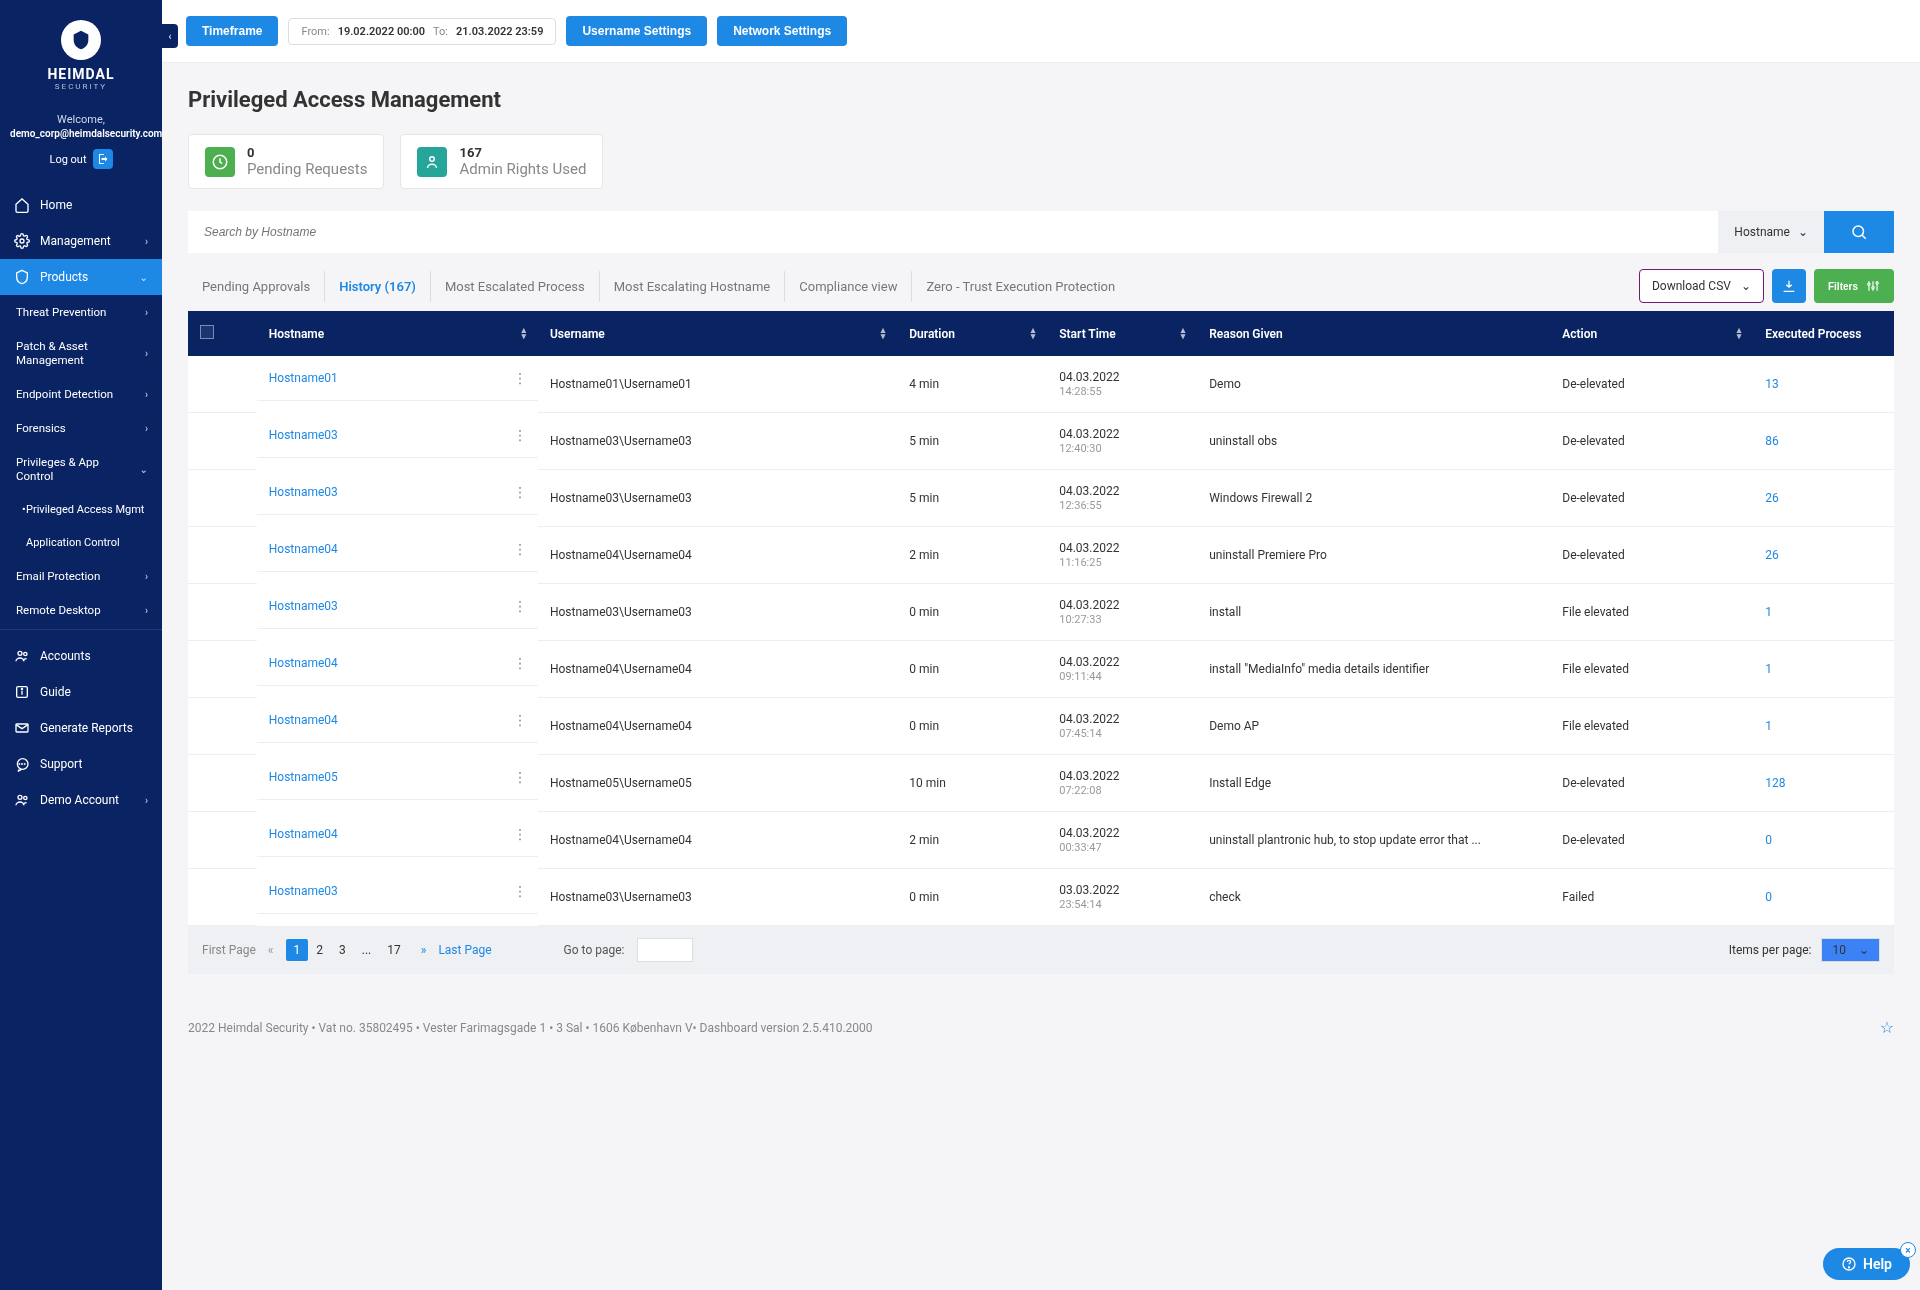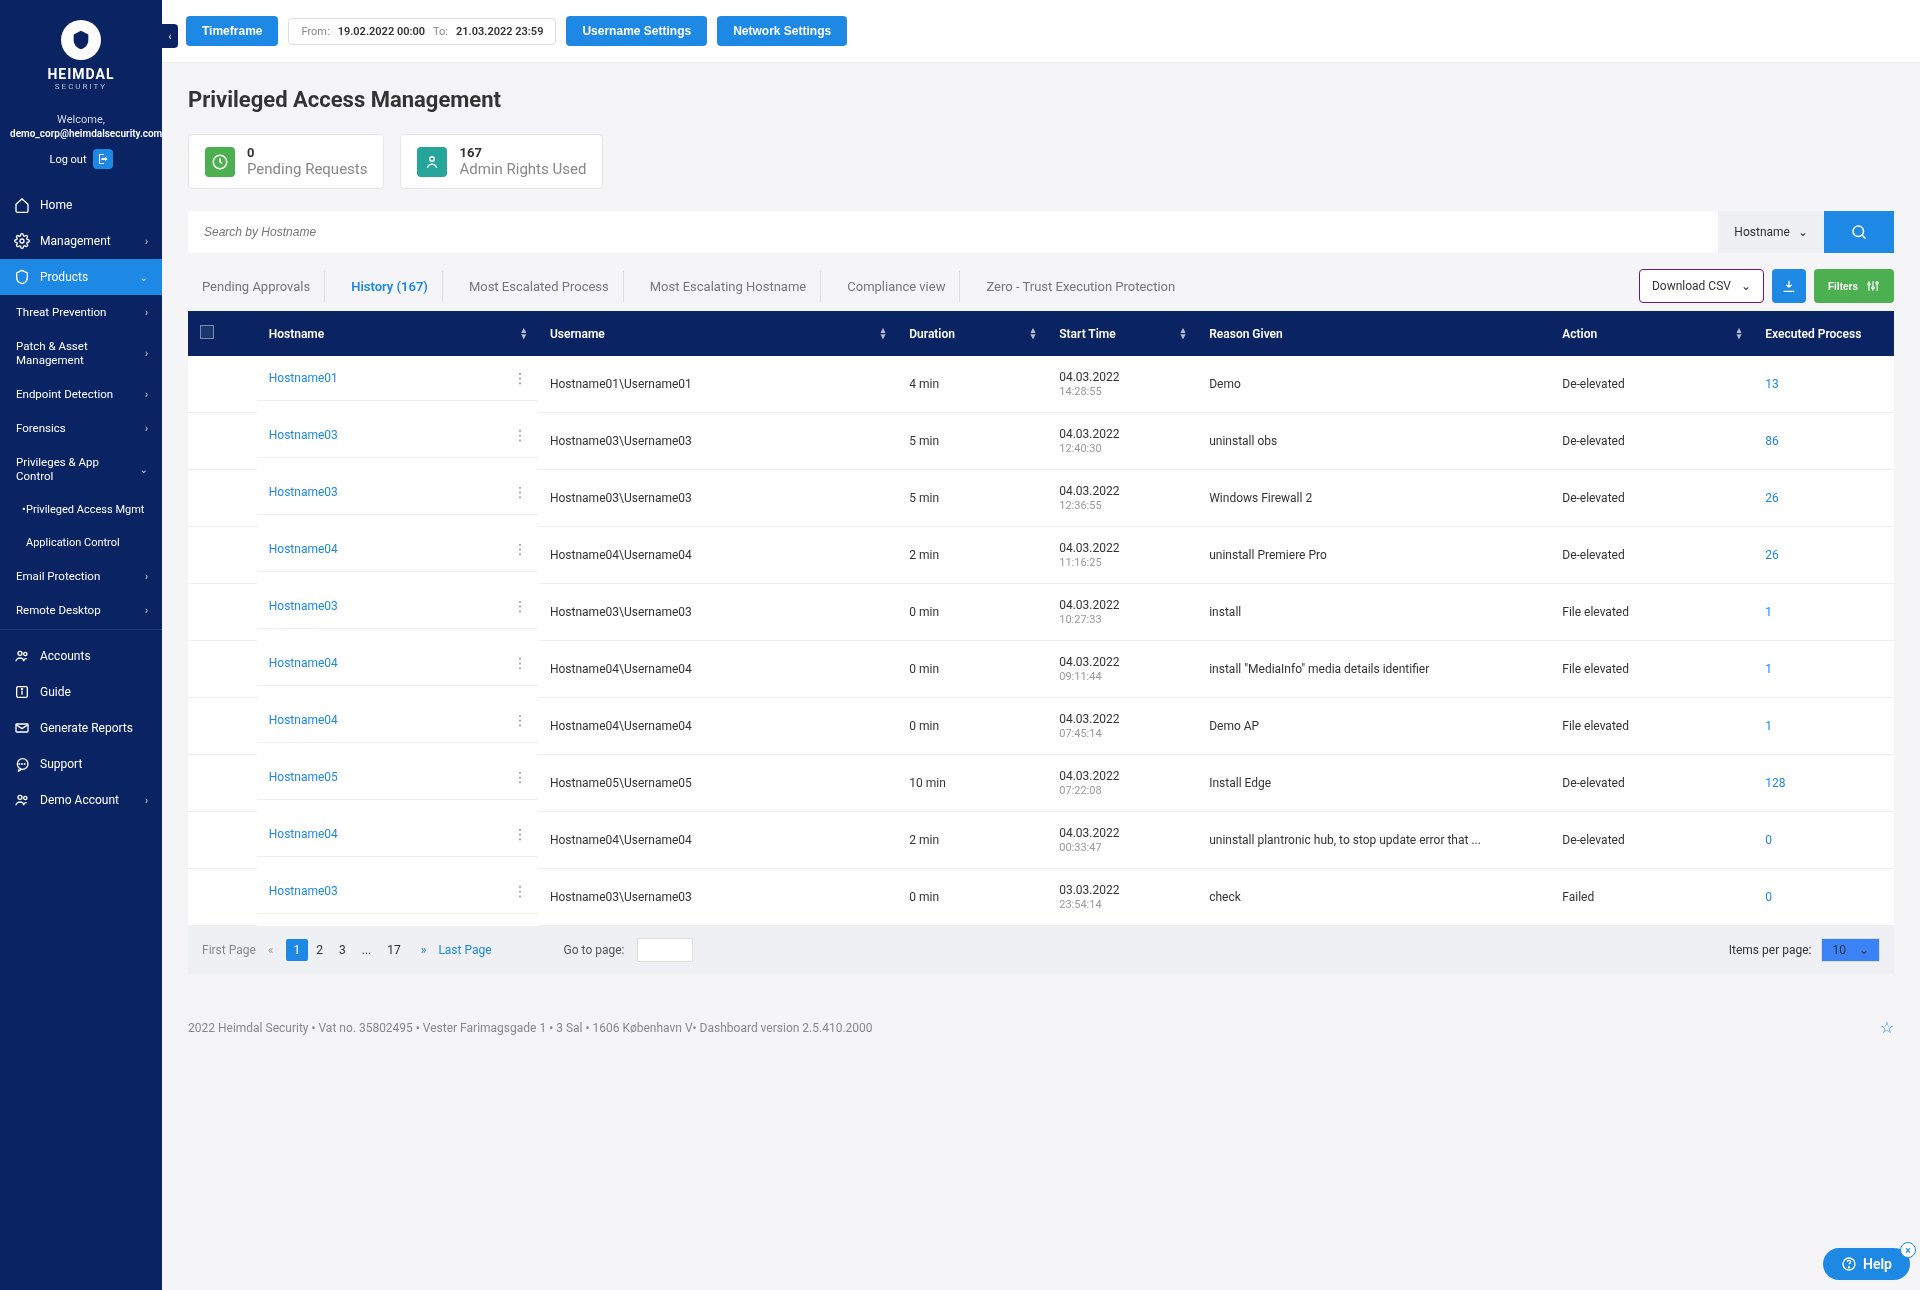--- a/index.html
+++ b/index.html
@@ -49,21 +49,21 @@
 .card-ic.teal { background: #26a69a; }
 .card-num { font-weight: 700; font-size: 13px; }
 .card-lbl { font-size: 15px; color: #888; }
 
 .searchbar { display: flex; margin-bottom: 16px; }
 .search-input { flex: 1; border: none; background: #fff; padding: 14px 16px; font-size: 12px; font-style: italic; color: #999; outline: none; }
 .search-sel { background: #eef0f3; border: none; padding: 0 16px; font-size: 12px; cursor: pointer; display: flex; align-items: center; gap: 8px; }
 .search-btn { width: 70px; background: #1e88e5; color: #fff; border: none; cursor: pointer; display: flex; align-items: center; justify-content: center; }
 
 .tabs-row { display: flex; align-items: center; margin-bottom: 6px; }
-.tabs { display: flex; gap: 12px; }
+.tabs { display: flex; gap: 0; }
 .tab { padding: 8px 14px; font-size: 13px; color: #777; cursor: pointer; border-right: 1px solid #ddd; }
 .tab:last-child { border-right: none; }
 .tab.active { color: #1e88e5; font-weight: 600; }
 .controls { margin-left: auto; display: flex; gap: 8px; }
 .dl-sel { background: #fff; border: 1px solid #701a75; border-radius: 4px; padding: 8px 12px; font-size: 12px; cursor: pointer; display: flex; align-items: center; gap: 10px; }
 .ic-btn { width: 34px; height: 34px; border-radius: 4px; display: flex; align-items: center; justify-content: center; cursor: pointer; border: none; }
 .ic-btn.blue { background: #1e88e5; color: #fff; }
 .filters-btn { background: #4caf50; color: #fff; padding: 8px 14px; border-radius: 4px; border: none; font-size: 10px; font-weight: 600; cursor: pointer; display: flex; align-items: center; gap: 8px; }
 
 .table { width: 100%; border-collapse: collapse; background: #fff; margin-top: 8px; }

